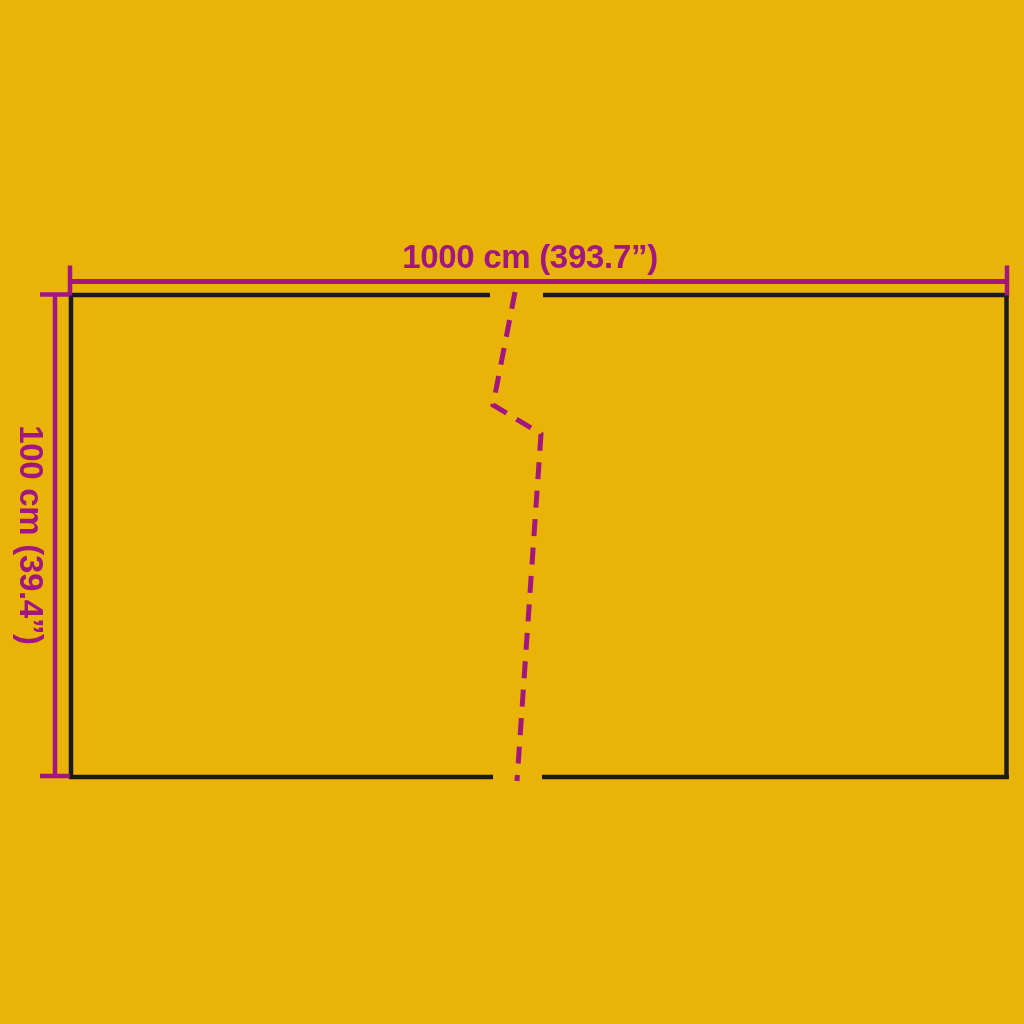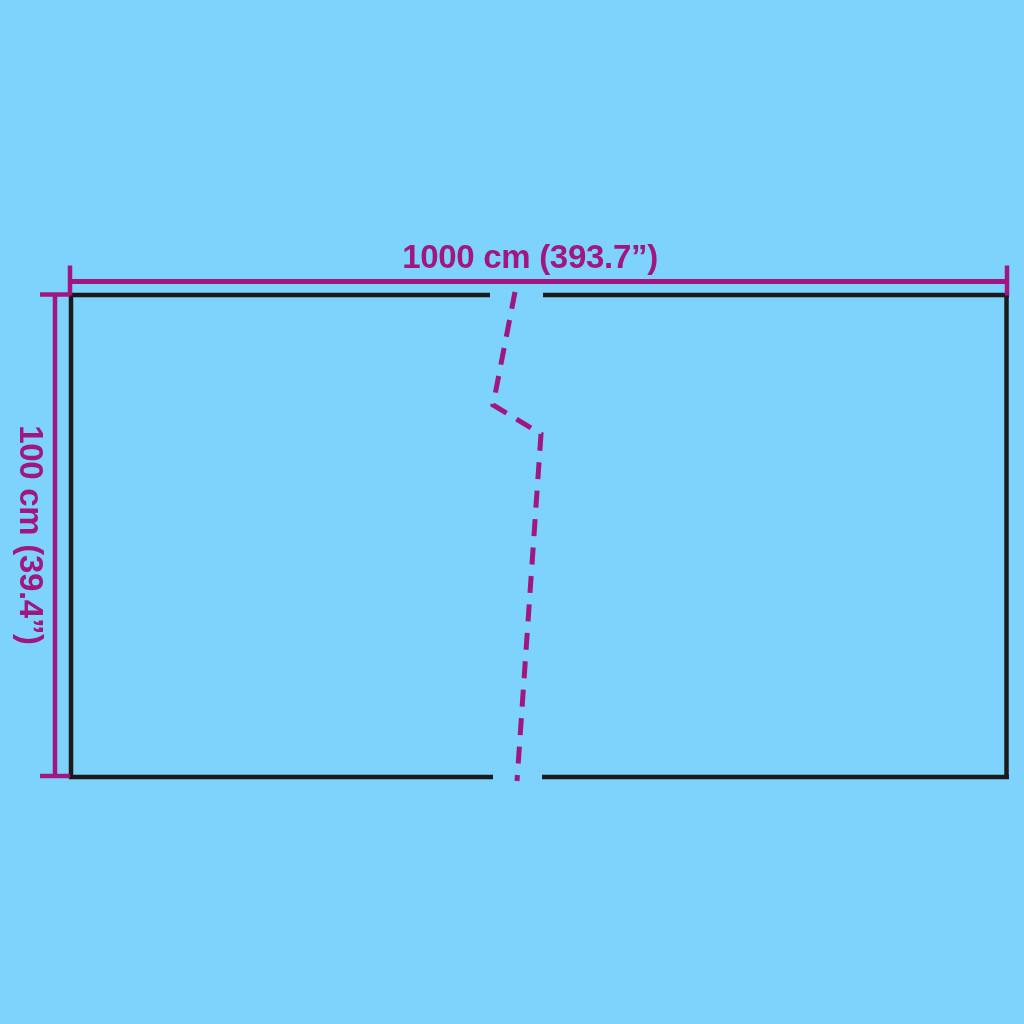--- a/index.html
+++ b/index.html
@@ -8,21 +8,21 @@
     background: #ffffff;
     width: 1024px;
     height: 1024px;
     overflow: hidden;
     font-family: "Liberation Sans", sans-serif;
   }
   .stage {
     position: relative;
     width: 1024px;
     height: 1024px;
-    background: #7dd3fc;
+    background: #eab308;
   }
   .diagram-svg {
     position: absolute;
     left: 0;
     top: 0;
     width: 1024px;
     height: 1024px;
   }
   .dim-label {
     position: absolute;

